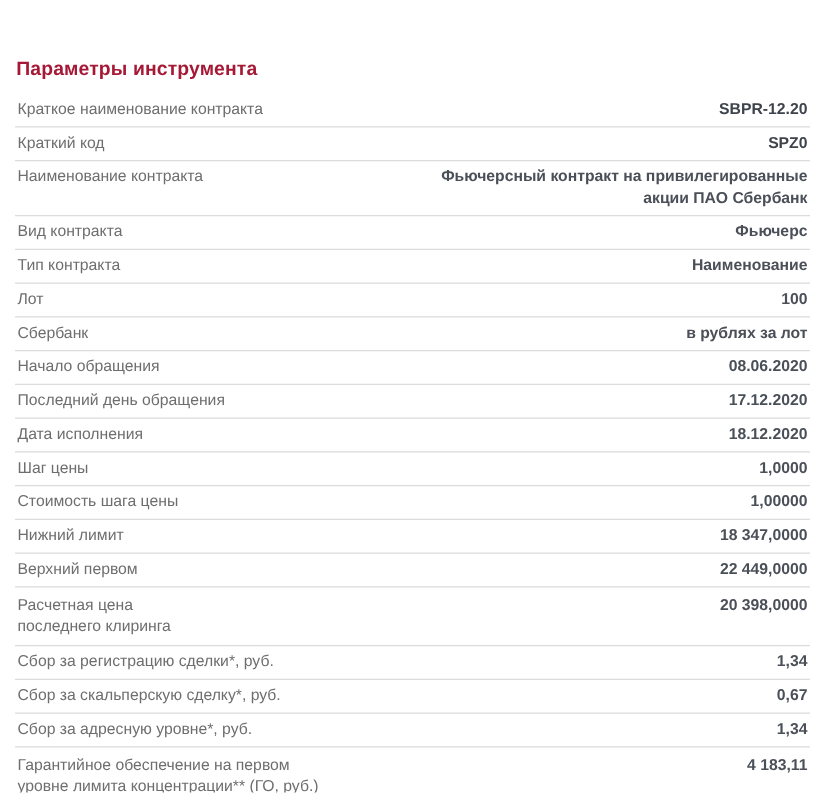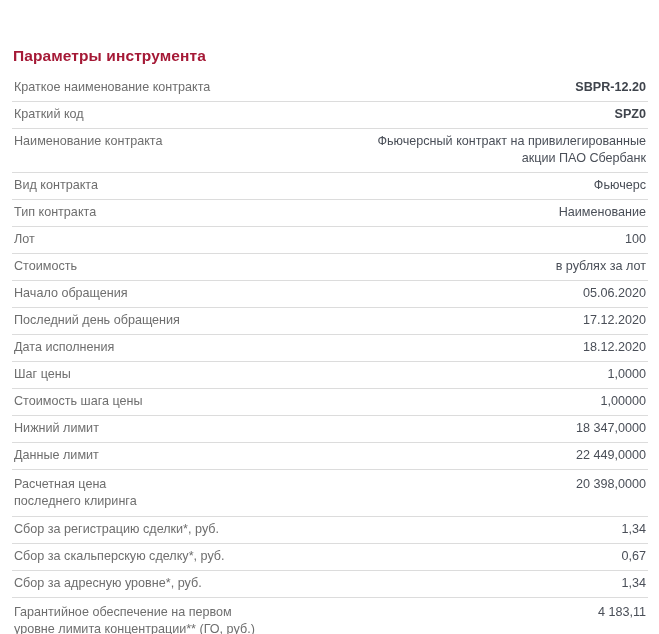--- a/index.html
+++ b/index.html
@@ -62,20 +62,21 @@
     white-space: pre-line;
   }
 
   .param-value {
     color: #4a4f58;
     font-size: 12.6px;
     line-height: 17px;
     text-align: right;
     flex: 1 1 auto;
     white-space: pre-line;
+    font-weight: bold;
   }
   .param-value.bold {
     font-weight: bold;
     color: #3f444c;
   }
 
   
   .param-row.center-value {
     align-items: flex-start;
   }
@@ -113,26 +114,26 @@
       </div>
       <div class="param-row">
         <div class="param-label">Тип контракта</div>
         <div class="param-value">Наименование</div>
       </div>
       <div class="param-row">
         <div class="param-label">Лот</div>
         <div class="param-value">100</div>
       </div>
       <div class="param-row">
-        <div class="param-label">Стоимость</div>
+        <div class="param-label">Сбербанк</div>
         <div class="param-value">в рублях за лот</div>
       </div>
       <div class="param-row">
         <div class="param-label">Начало обращения</div>
-        <div class="param-value">05.06.2020</div>
+        <div class="param-value">08.06.2020</div>
       </div>
       <div class="param-row">
         <div class="param-label">Последний день обращения</div>
         <div class="param-value">17.12.2020</div>
       </div>
       <div class="param-row">
         <div class="param-label">Дата исполнения</div>
         <div class="param-value">18.12.2020</div>
       </div>
       <div class="param-row">
@@ -141,21 +142,21 @@
       </div>
       <div class="param-row">
         <div class="param-label">Стоимость шага цены</div>
         <div class="param-value">1,00000</div>
       </div>
       <div class="param-row">
         <div class="param-label">Нижний лимит</div>
         <div class="param-value">18 347,0000</div>
       </div>
       <div class="param-row">
-        <div class="param-label">Данные лимит</div>
+        <div class="param-label">Верхний первом</div>
         <div class="param-value">22 449,0000</div>
       </div>
       <div class="param-row tall center-value">
         <div class="param-label">Расчетная цена
 последнего клиринга</div>
         <div class="param-value">20 398,0000</div>
       </div>
       <div class="param-row">
         <div class="param-label">Сбор за регистрацию сделки*, руб.</div>
         <div class="param-value">1,34</div>

